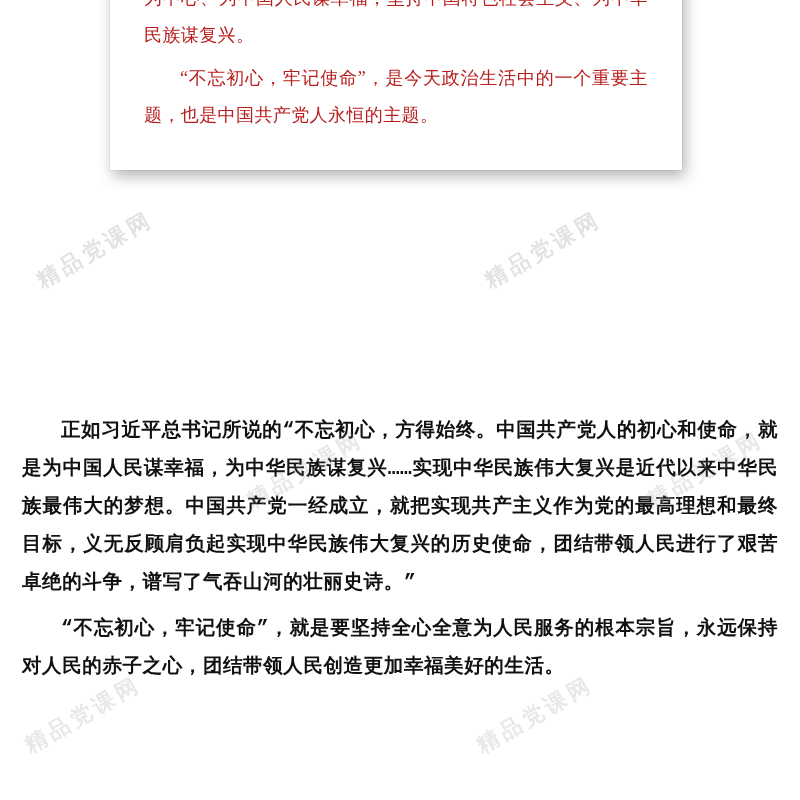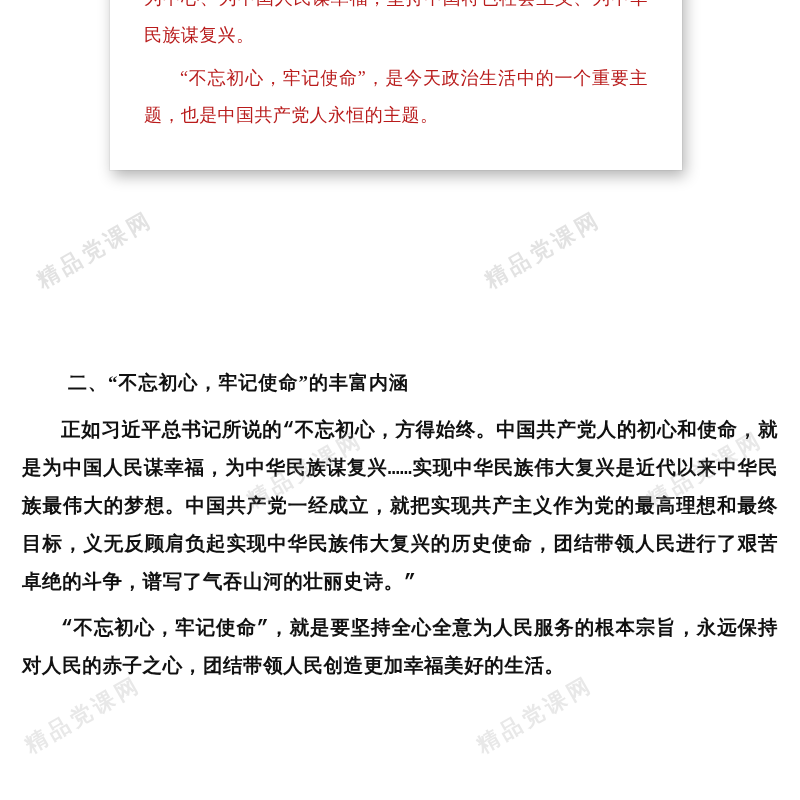--- a/index.html
+++ b/index.html
@@ -127,21 +127,20 @@
 <div class="card-wrap">
   <div class="card">
     <div class="card-inner">
       <p class="card-p">为中心、为中国人民谋幸福，坚持中国特色社会主义、为中华民族谋复兴。</p>
       <p class="card-p indent">“不忘初心，牢记使命”，是今天政治生活中的一个重要主题，也是中国共产党人永恒的主题。</p>
     </div>
   </div>
 </div>
 
 <div class="doc">
-  <div class="heading">二、“不忘初心，牢记使命”的丰富内涵</div>
   <div class="body-block">
     <p class="para">正如习近平总书记所说的“不忘初心，方得始终。中国共产党人的初心和使命，就是为中国人民谋幸福，为中华民族谋复兴……实现中华民族伟大复兴是近代以来中华民族最伟大的梦想。中国共产党一经成立，就把实现共产主义作为党的最高理想和最终目标，义无反顾肩负起实现中华民族伟大复兴的历史使命，团结带领人民进行了艰苦卓绝的斗争，谱写了气吞山河的壮丽史诗。”</p>
     <p class="para last">“不忘初心，牢记使命”，就是要坚持全心全意为人民服务的根本宗旨，永远保持对人民的赤子之心，团结带领人民创造更加幸福美好的生活。</p>
   </div>
 </div>
 
 <div class="wm wm-1">精品党课网</div>
 <div class="wm wm-2">精品党课网</div>
 <div class="wm wm-3">精品党课网</div>
 <div class="wm wm-4">精品党课网</div>

